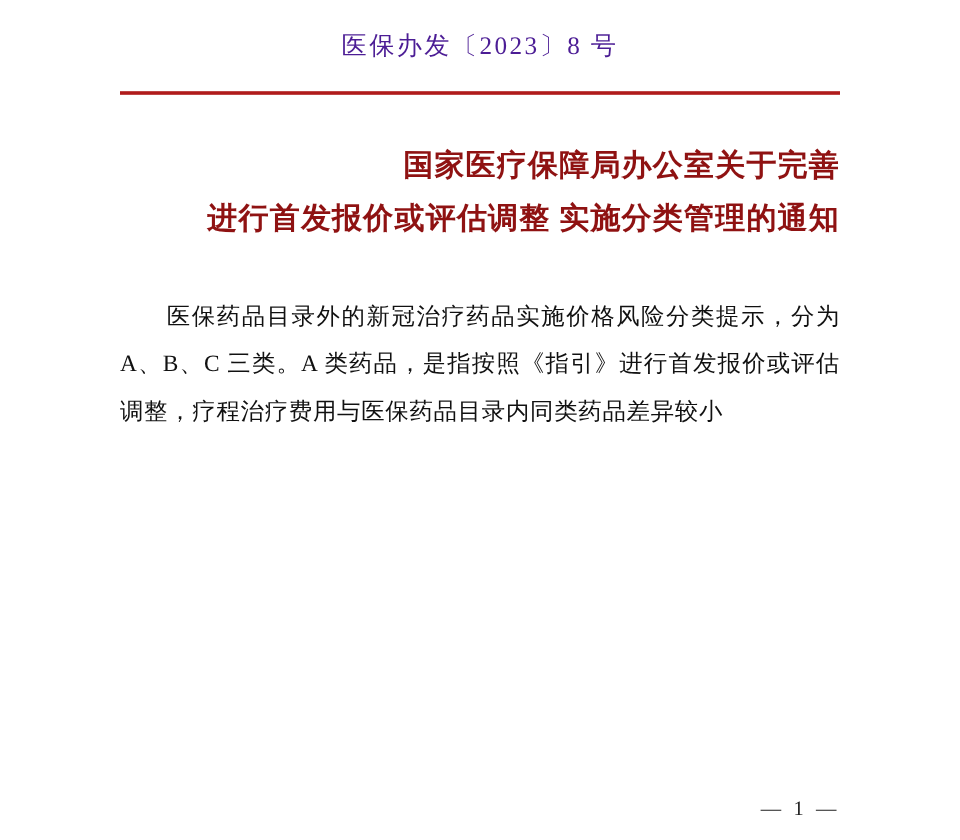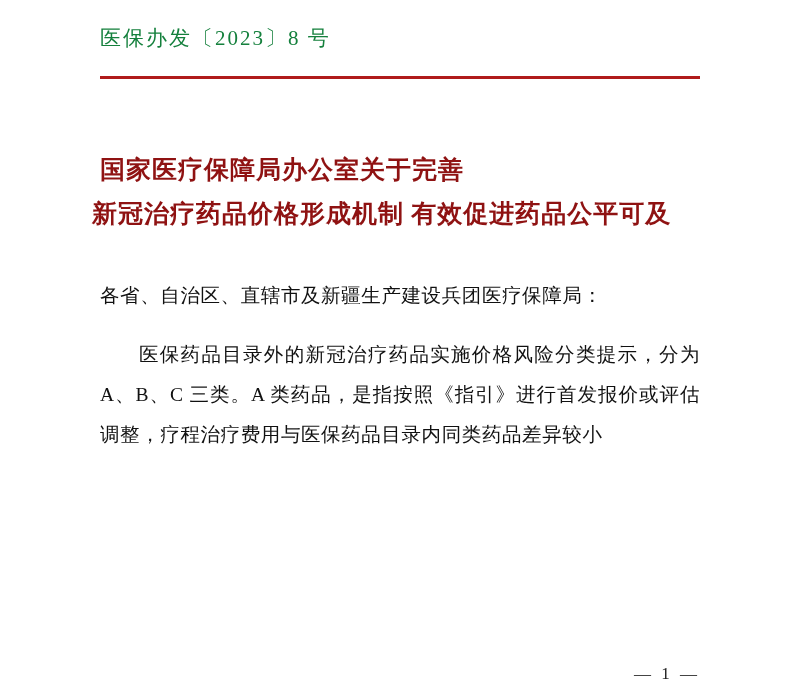--- a/index.html
+++ b/index.html
@@ -16,36 +16,36 @@
     position: relative;
   }
   .page {
     width: 800px;
     height: 700px;
     box-sizing: border-box;
     padding: 0 100px;
     position: relative;
   }
   .doc-number {
-    text-align: left;
+    text-align: center;
     font-size: 21px;
     letter-spacing: 2px;
-    color: #15803d;
+    color: #4c1d95;
     padding-top: 24px;
     font-family: "Liberation Serif", "DejaVu Serif", serif;
   }
   .red-rule {
     margin-top: 24px;
     height: 3px;
     background: #b01b1b;
     width: 100%;
   }
   .title-block {
-    margin-top: 69px;
-    text-align: left;
+    margin-top: 38px;
+    text-align: right;
     color: #8f1212;
     font-weight: bold;
     font-size: 25px;
     line-height: 1.75;
     letter-spacing: 1px;
   }
   .title-line-2 {
     white-space: nowrap;
     margin-left: -8px;
   }
@@ -80,23 +80,22 @@
 <body>
 
 <div class="page">
 
   <div class="doc-number">医保办发〔2023〕8 号</div>
 
   <div class="red-rule"></div>
 
   <div class="title-block">
     <div class="title-line-1">国家医疗保障局办公室关于完善</div>
-    <div class="title-line-2">新冠治疗药品价格形成机制 有效促进药品公平可及</div>
+    <div class="title-line-2">进行首发报价或评估调整 实施分类管理的通知</div>
   </div>
 
   <div class="body-block">
-    <p class="p-salutation">各省、自治区、直辖市及新疆生产建设兵团医疗保障局：</p>
     <p class="p-indent">医保药品目录外的新冠治疗药品实施价格风险分类提示，分为 A、B、C 三类。A 类药品，是指按照《指引》进行首发报价或评估调整，疗程治疗费用与医保药品目录内同类药品差异较小</p>
   </div>
 
   <div class="page-number">— 1 —</div>
 
 </div>
 
 </body></html>

